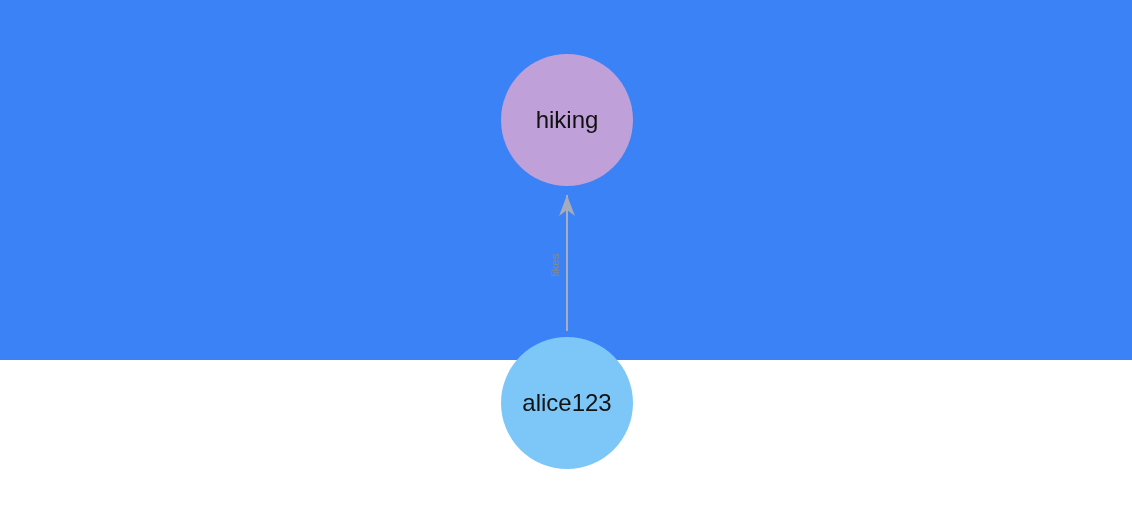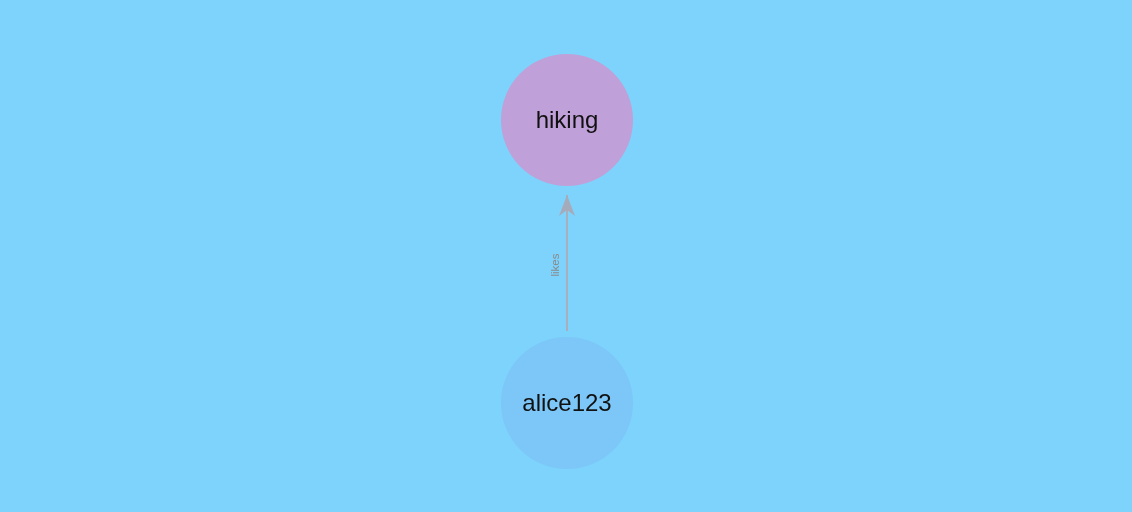--- a/index.html
+++ b/index.html
@@ -44,21 +44,21 @@
     font-family: "Liberation Sans", sans-serif;
     font-size: 11.5px;
     fill: #8a8a8a;
     text-anchor: middle;
     dominant-baseline: middle;
   }
 </style>
 </head>
 <body>
 
-<div id="graph-canvas" style="width: 1132px; height: 512px; background: #7dd3fc;">
+<div id="graph-canvas" style="width: 1132px; height: 360px; background: #3b82f6;">
   <svg class="graph-svg" viewBox="0 0 1132 512" xmlns="http://www.w3.org/2000/svg" style="width: 1132px; height: 512px;">
 
     <g>
       <line class="edge-line" x1="567" y1="331" x2="567" y2="195" stroke="#a8aebc" stroke-width="2"></line>
       <polygon points="567,195 575,216 567,210.12 559,216" fill="#a5abba"></polygon>
       <text class="edge-label" transform="translate(556,265) rotate(-90)" fill="#8a8a8a">likes</text>
     </g>
 
     <g>
       <circle class="node-circle" cx="567" cy="120" r="66" fill="#c0a0d8"></circle>

